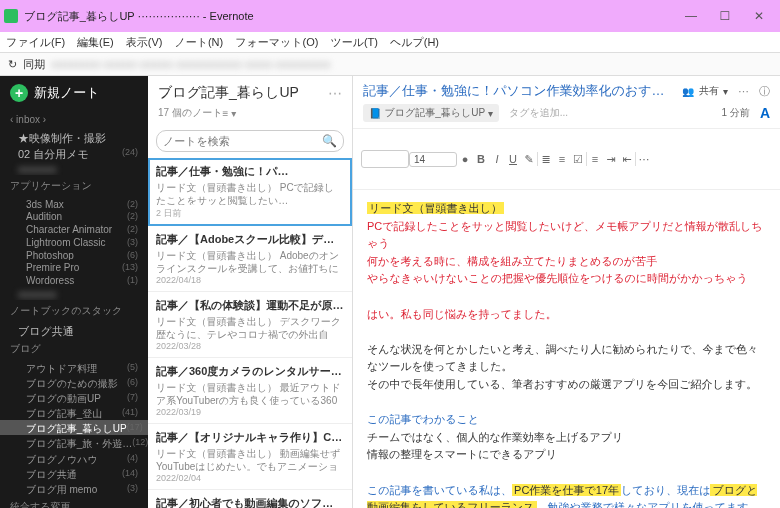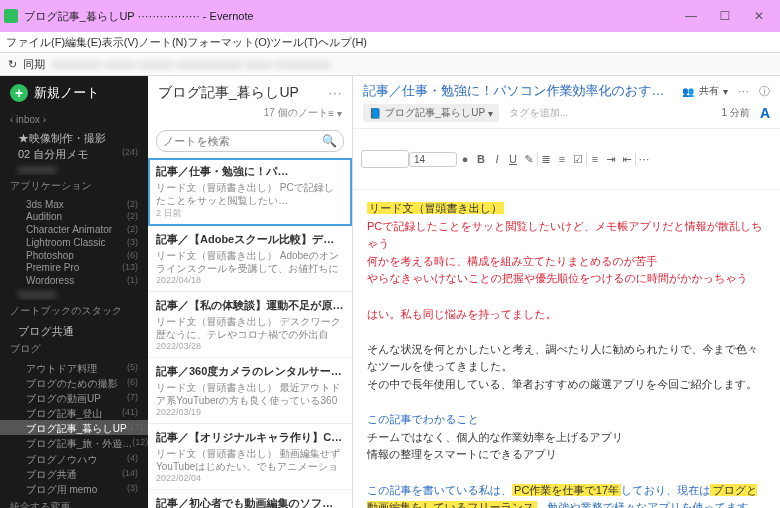--- a/index.html
+++ b/index.html
@@ -2,35 +2,35 @@
 <html><head>
 <meta charset="utf-8">
 <style>
 * { margin: 0; padding: 0; box-sizing: border-box; font-family: "Meiryo UI", "Hiragino Sans", sans-serif; }
 body { width: 780px; height: 508px; overflow: hidden; background: #fff; font-size: 11px; color: #333; }
 .titlebar { height: 22px; display: flex; align-items: center; padding: 16px 4px; background: #f0abfc; }
 .titlebar .app-icon { width: 14px; height: 14px; background: #2dbe60; border-radius: 2px; margin-right: 6px; }
 .titlebar .title { flex: 1; font-size: 11px; color: #222; }
 .winbtns { display: flex; }
 .winbtns span { width: 34px; text-align: center; font-size: 12px; color: #555; }
-.menubar { height: 20px; display: flex; align-items: center; padding: 0 6px; gap: 0; font-size: 11px; color: #333; background: #fff; }
+.menubar { height: 20px; display: flex; align-items: center; padding: 0 6px; gap: 12px; font-size: 11px; color: #333; background: #fff; }
 .syncbar { height: 24px; display: flex; align-items: center; padding: 0 8px; border-top: 1px solid #ddd; border-bottom: 1px solid #ddd; background: #fafafa; font-size: 11px; color: #333; gap: 6px; }
 .syncbar .blur { flex: 1; filter: blur(3px); color: #aaa; white-space: nowrap; overflow: hidden; }
 .main { display: flex; height: calc(508px - 66px); }
 .sidebar { width: 148px; background: #1a1a1a; color: #ccc; display: flex; flex-direction: column; font-size: 11px; overflow: hidden; }
 .new-note { display: flex; align-items: center; gap: 6px; padding: 8px 10px; color: #fff; font-size: 13px; }
 .new-note .plus { width: 18px; height: 18px; border-radius: 50%; background: #2dbe60; color: #fff; display: flex; align-items: center; justify-content: center; font-weight: bold; font-size: 14px; }
 .sb-item { padding: 2px 10px 2px 18px; display: flex; justify-content: space-between; color: #bbb; white-space: nowrap; overflow: hidden; cursor: pointer; }
 .sb-item.l2 { padding-left: 26px; font-size: 10px; color: #999; }
 .sb-item .count { color: #666; font-size: 9px; }
 .sb-header { padding: 4px 10px; color: #888; font-size: 10px; }
 .sb-item.selected { background: #555; color: #fff; }
 .notelist { width: 205px; border-right: 1px solid #ddd; display: flex; flex-direction: column; background: #fff; }
 .nl-header { padding: 8px 10px 4px; font-size: 14px; color: #333; display: flex; align-items: center; justify-content: space-between; }
-.nl-sub { padding: 0 10px 6px; font-size: 10px; color: #888; display: flex; justify-content: flex-end; align-items: center; }
+.nl-sub { padding: 0 10px 6px; font-size: 10px; color: #888; display: flex; justify-content: flex-start; align-items: center; }
 .nl-search { margin: 4px 8px 6px; display: flex; align-items: center; border: 1px solid #ccc; border-radius: 10px; padding: 3px 6px; color: #888; }
 .nl-search input { border: none; outline: none; flex: 1; font-size: 11px; }
 .nl-items { flex: 1; overflow: hidden; }
 .ni { padding: 6px 8px; border-bottom: 1px solid #eee; cursor: pointer; }
 .ni.selected { border: 2px solid #4aa3e0; padding: 4px 6px; }
 .ni-title { font-size: 11px; font-weight: bold; color: #333; white-space: nowrap; overflow: hidden; text-overflow: ellipsis; }
 .ni-snip { font-size: 10px; color: #888; line-height: 1.3; max-height: 24px; overflow: hidden; margin-top: 2px; }
 .ni-date { font-size: 9px; color: #aaa; margin-top: 2px; }
 .editor { flex: 1; display: flex; flex-direction: column; overflow: hidden; }
 .ed-top { display: flex; align-items: center; padding: 6px 10px 2px; gap: 10px; }

